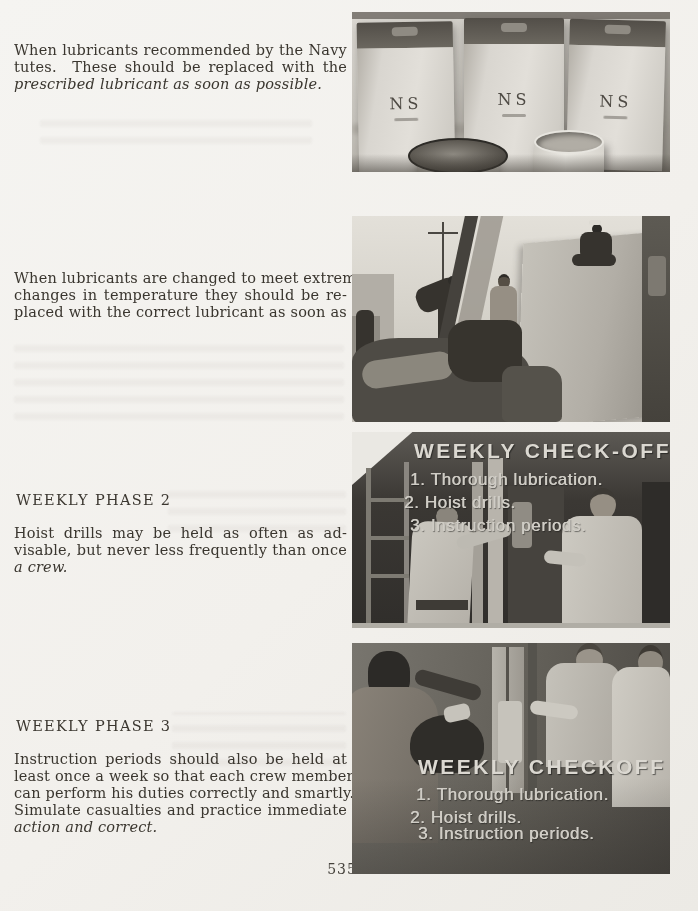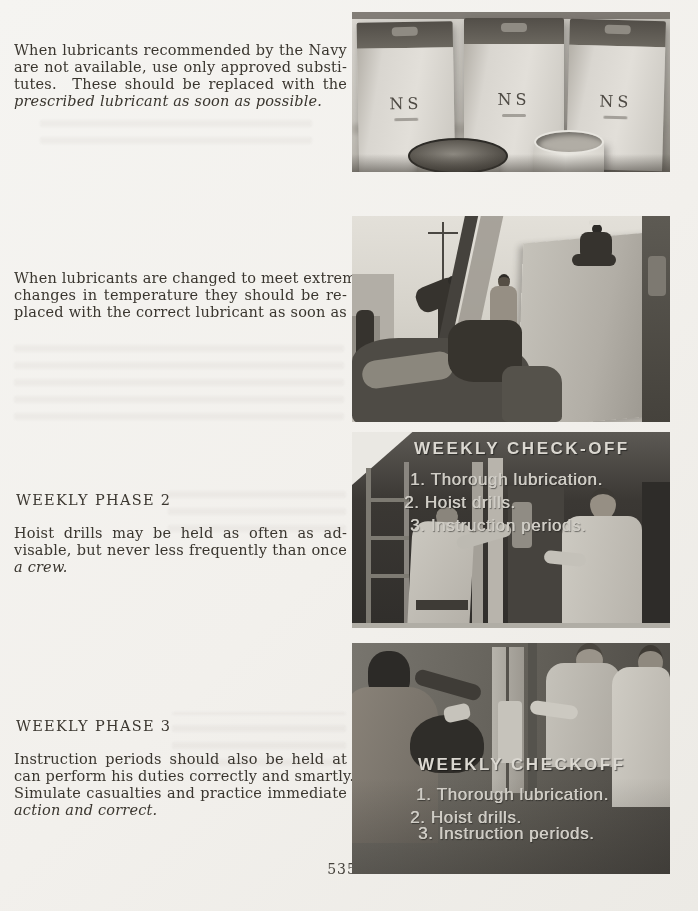--- a/index.html
+++ b/index.html
@@ -45,38 +45,37 @@
   .nslabel{position:absolute;left:0;right:0;top:46px;text-align:center;font-size:16px;letter-spacing:4px;color:#4e4a44;font-family:"DejaVu Serif",serif;}
   .nssub{position:absolute;left:50%;transform:translateX(-50%);top:70px;width:24px;height:3px;background:rgba(88,84,77,.45);border-radius:2px;filter:blur(.4px);}
   .roundcan .oslabel{position:absolute;left:0;right:0;text-align:center;font-size:15px;letter-spacing:2px;color:#55504a;font-family:"DejaVu Serif",serif;}
   .p1shadow{left:0;right:0;bottom:0;height:18px;background:linear-gradient(180deg,rgba(58,54,48,0),rgba(58,54,48,.55));}
   
   .p2bg{inset:0;background:linear-gradient(180deg,#e3e0d9 0%,#d6d3cb 45%,#c2beb6 100%);}
   .sil{background:#36332e;}
   
   .ovtitle{
     font-family:"Liberation Sans","DejaVu Sans",sans-serif;font-weight:700;
-    font-size:17px;letter-spacing:2.5px;color:#dbd8d1;white-space:nowrap;
+    font-size:21px;letter-spacing:2.5px;color:#dbd8d1;white-space:nowrap;
     text-shadow:1px 1px 1px rgba(20,20,18,.6);
   }
   .ovitem{
     font-family:"Liberation Sans","DejaVu Sans",sans-serif;
     font-size:17px;letter-spacing:.6px;color:#cfccc5;white-space:nowrap;
     text-shadow:.5px 0 0 #cfccc5,1px 1px 1px rgba(20,20,18,.55);
     line-height:23px;
   }
 </style>
 </head>
 <body>
 
 <div class="page">
 
   <div class="textblock" style="top:42px">
     <div class="line">When lubricants recommended by the Navy</div>
-    <div class="line">are not available, use only approved substi-</div>
     <div class="line">tutes.&nbsp; These should be replaced with the</div>
     <div class="line last">prescribed lubricant as soon as possible.</div>
   </div>
 
   <div class="ghost" style="left:40px;top:116px;width:272px;height:28px"></div>
 
   <div class="textblock" style="top:270px">
     <div class="line">When lubricants are changed to meet extreme</div>
     <div class="line">changes in temperature they should be re-</div>
     <div class="line">placed with the correct lubricant as soon as</div>
@@ -91,20 +90,21 @@
     <div class="line">Hoist drills may be held as often as ad-</div>
     <div class="line">visable, but never less frequently than once</div>
     <div class="line last">a crew.</div>
   </div>
 
   <div class="heading" style="top:718px">WEEKLY PHASE 3</div>
   <div class="ghost" style="left:172px;top:712px;width:174px;height:54px"></div>
 
   <div class="textblock" style="top:751px">
     <div class="line">Instruction periods should also be held at</div>
+    <div class="line">least once a week so that each crew member</div>
     <div class="line">can perform his duties correctly and smartly.</div>
     <div class="line">Simulate casualties and practice immediate</div>
     <div class="line last">action and correct.</div>
   </div>
 
   <div class="pagenum">535</div>
 
   <div class="photo" style="top:12px;height:160px">
     <div class="abs p1bg"></div>
     <div class="abs p1topband"></div>

